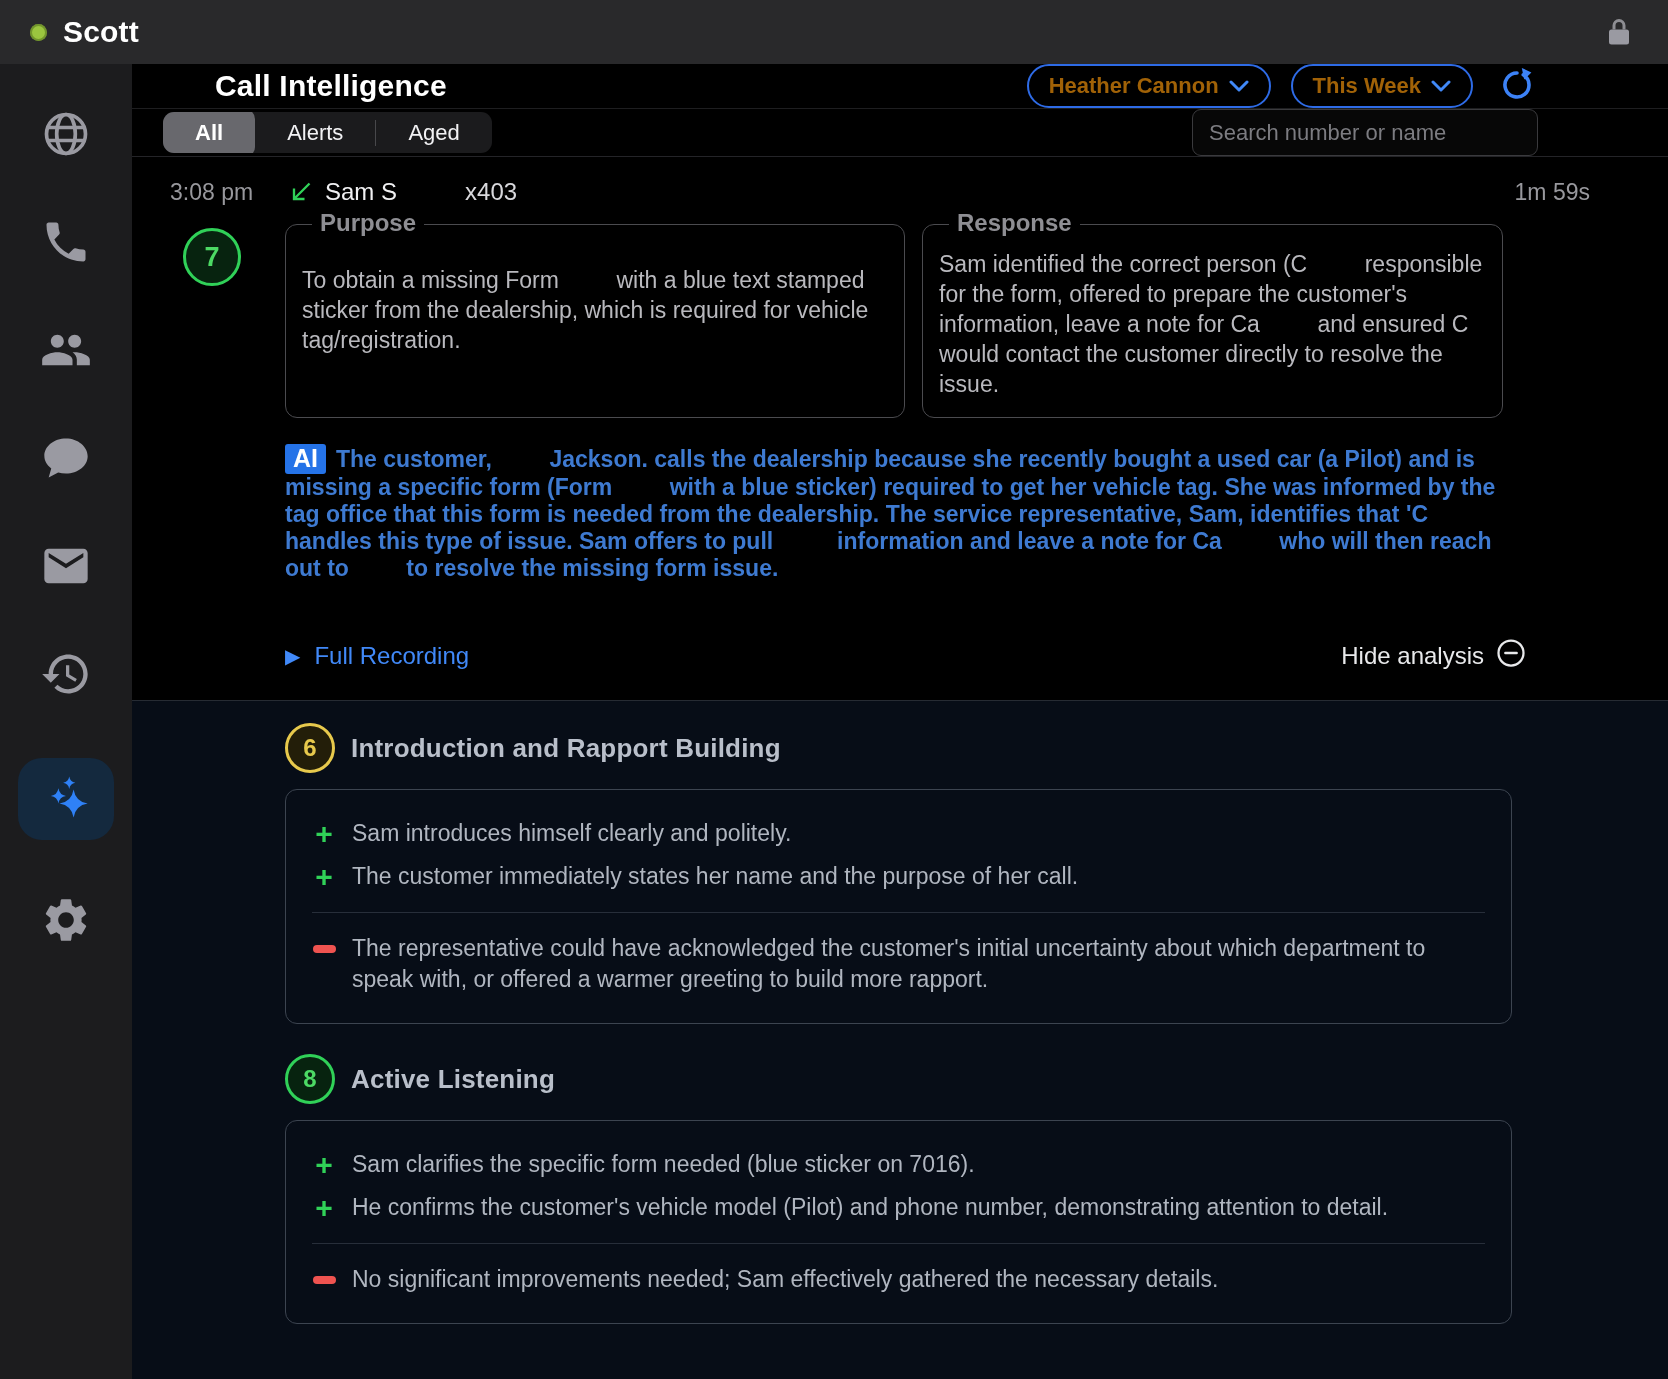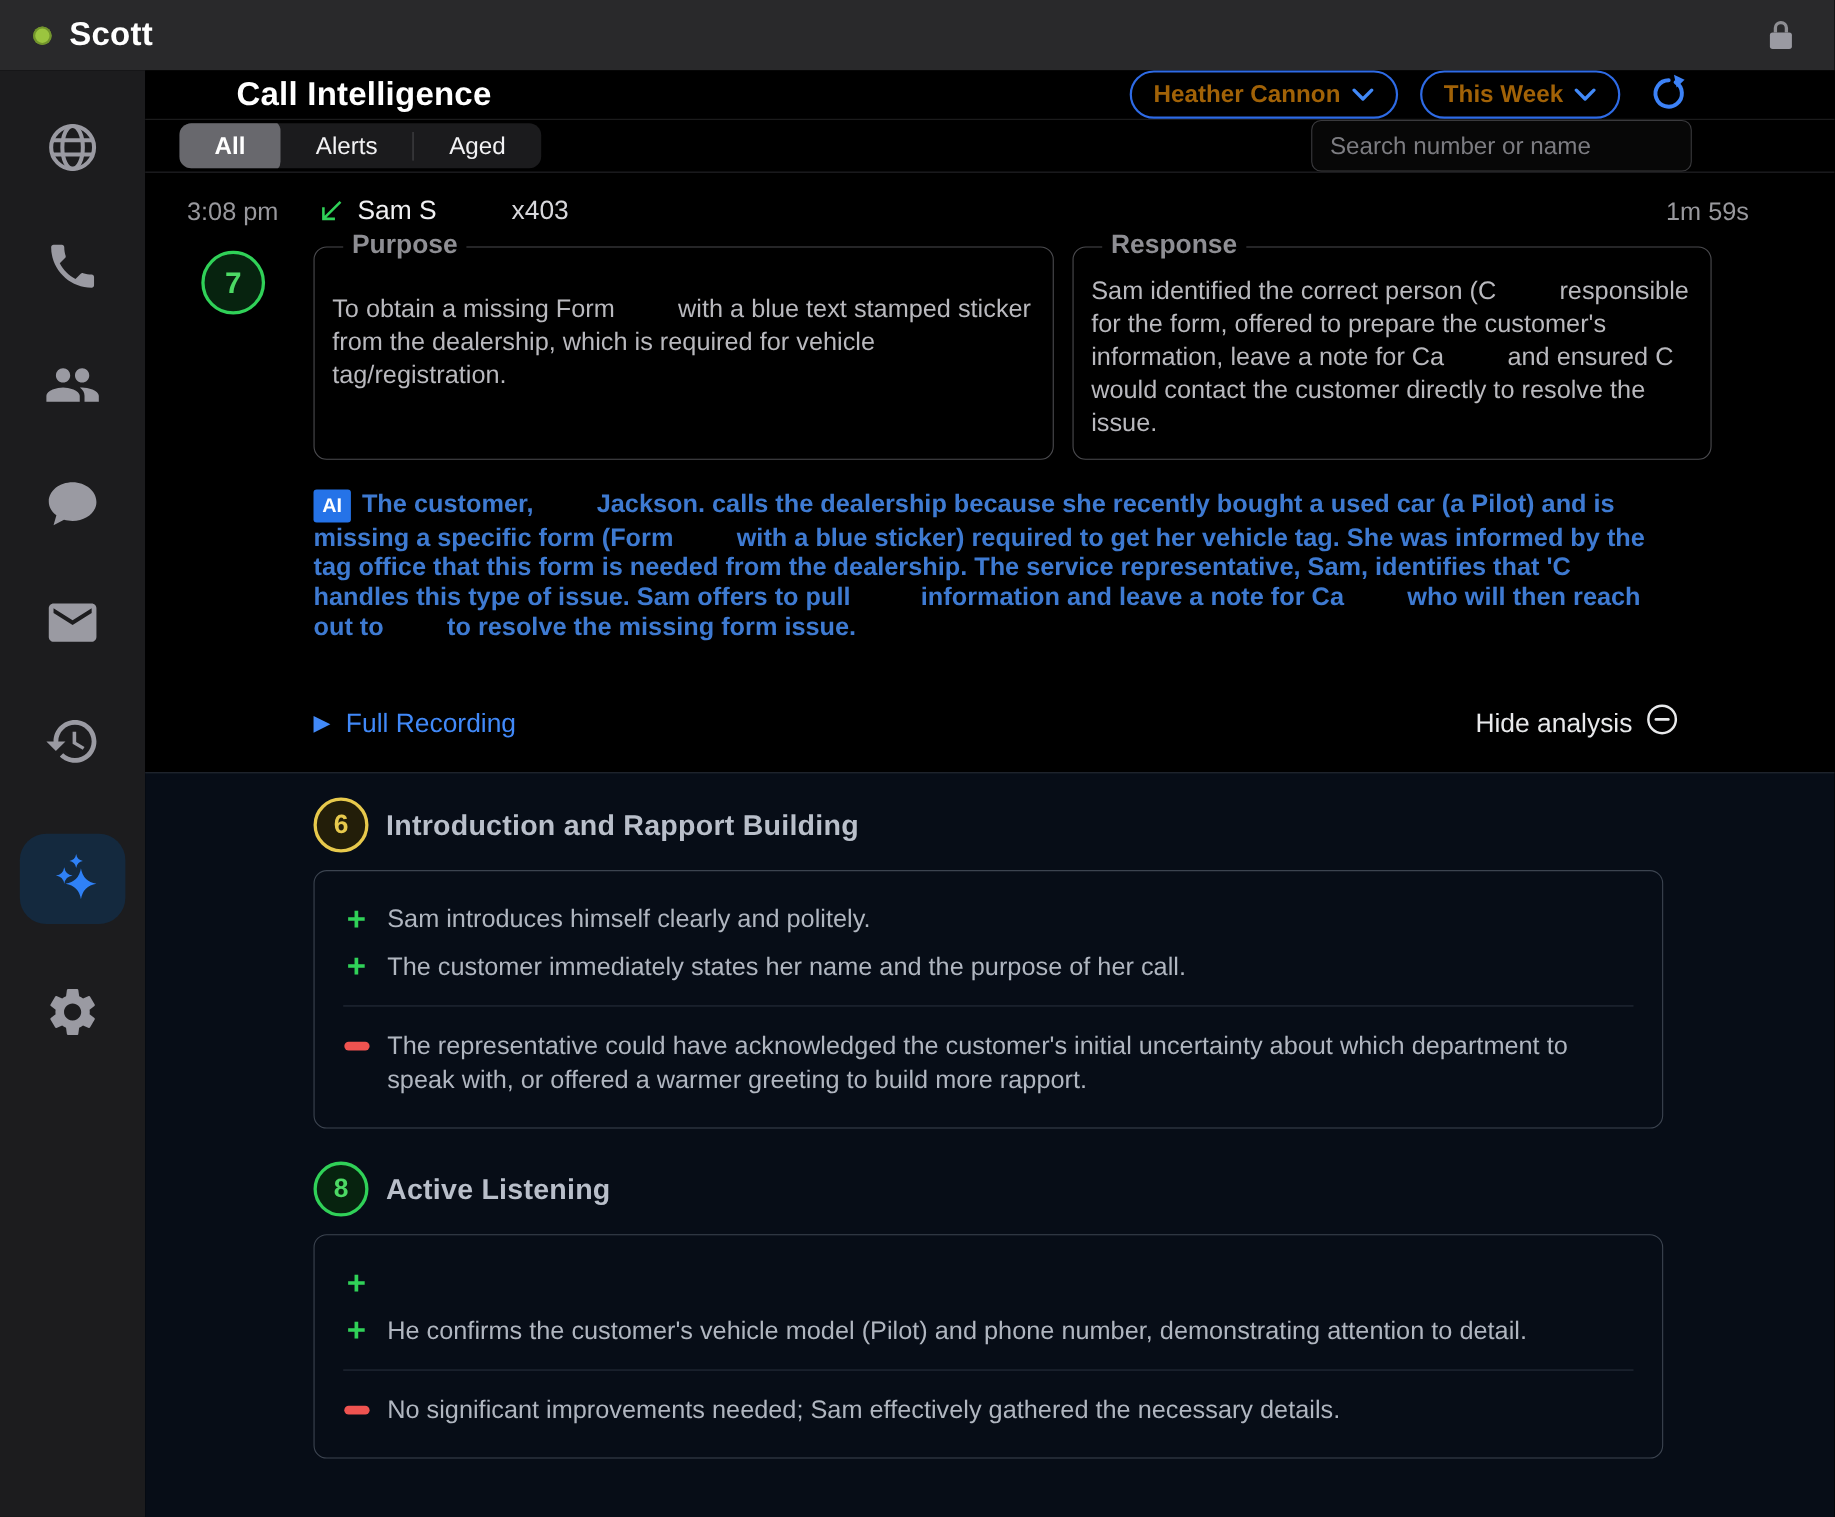--- a/index.html
+++ b/index.html
@@ -60,27 +60,27 @@
   .call-arrow{display:flex;align-items:center;margin-right:10px;}
   .call-agent{color:#f0f0f2;font-size:24px;}
   .call-ext{color:#d8d8dc;font-size:24px;margin-left:68px;}
   .call-duration{margin-left:auto;color:#98989d;font-size:23px;}
 
   .call-grid{display:flex;margin-top:14px;}
   .score-col{width:109px;flex:0 0 auto;display:flex;justify-content:flex-end;padding-top:4px;}
   .score-circle{width:58px;height:58px;border-radius:50%;border:3px solid var(--green);background:#07230f;color:#4cd964;font-size:27px;font-weight:600;display:flex;align-items:center;justify-content:center;}
   .boxes{display:flex;gap:17px;margin-left:44px;}
   .fbox{position:relative;border:1.5px solid #4b4b4f;border-radius:12px;padding:40px 16px 18px 16px;min-height:170px;}
-  .fbox-purpose{width:673px;}
+  .fbox-purpose{width:620px;}
   .fbox-response{width:581px;padding-top:24px;}
   .flegend{position:absolute;top:-16px;left:26px;background:var(--main-bg);padding:0 8px;color:#8e8e93;font-size:24px;font-weight:700;}
   .fbox-text{color:#b9b9be;font-size:23px;line-height:30px;white-space:pre-wrap;}
 
   .ai-summary{margin:26px 0 0 153px;width:1218px;font-size:23px;line-height:27px;font-weight:600;color:#3e7ad1;white-space:pre-wrap;}
-  .ai-badge{display:inline-block;background:#2573e8;color:#ffffff;font-weight:700;font-size:18px;padding:1px 8px 2px 8px;border-radius:3px;margin-right:10px;white-space:normal;}
+  .ai-badge{display:inline-block;background:#2573e8;color:#ffffff;font-weight:700;font-size:25px;padding:1px 8px 2px 8px;border-radius:3px;margin-right:10px;white-space:normal;}
 
   .call-footer{display:flex;align-items:center;margin:56px 0 0 153px;padding:0 142px 26px 0;}
   .full-recording{display:flex;align-items:center;gap:14px;color:#4189f8;font-size:24px;background:none;border:none;cursor:pointer;font-family:inherit;}
   .play-glyph{font-size:20px;color:#4189f8;}
   .hide-analysis{margin-left:auto;display:flex;align-items:center;gap:12px;color:#e8e9eb;font-size:24px;background:none;border:none;cursor:pointer;font-family:inherit;}
 
   
   .analysis{flex:1;background:var(--analysis-bg);border-top:1px solid #262b33;padding:22px 0 40px 0;}
   .section-head{display:flex;align-items:center;margin-left:153px;margin-bottom:16px;}
   .sec-circle{width:50px;height:50px;border-radius:50%;border:3px solid;font-size:24px;font-weight:600;display:flex;align-items:center;justify-content:center;flex:0 0 auto;}
@@ -292,20 +292,21 @@
           </div>
         </div>
 
         <div class="section-head">
           <span class="sec-circle green">8</span>
           <span class="sec-title">Active Listening</span>
         </div>
         <div class="sec-box">
           <div class="sec-item">
             <span class="plus-glyph">+</span>
+            <span class="sec-item-text">Sam clarifies the specific form needed (blue sticker on 7016).</span>
           </div>
           <div class="sec-item">
             <span class="plus-glyph">+</span>
             <span class="sec-item-text">He confirms the customer's vehicle model (Pilot) and phone number, demonstrating attention to detail.</span>
           </div>
           <div class="sec-divider"></div>
           <div class="sec-item">
             <span class="minus-glyph">
                 <span class="minus-bar"></span>
               </span>

